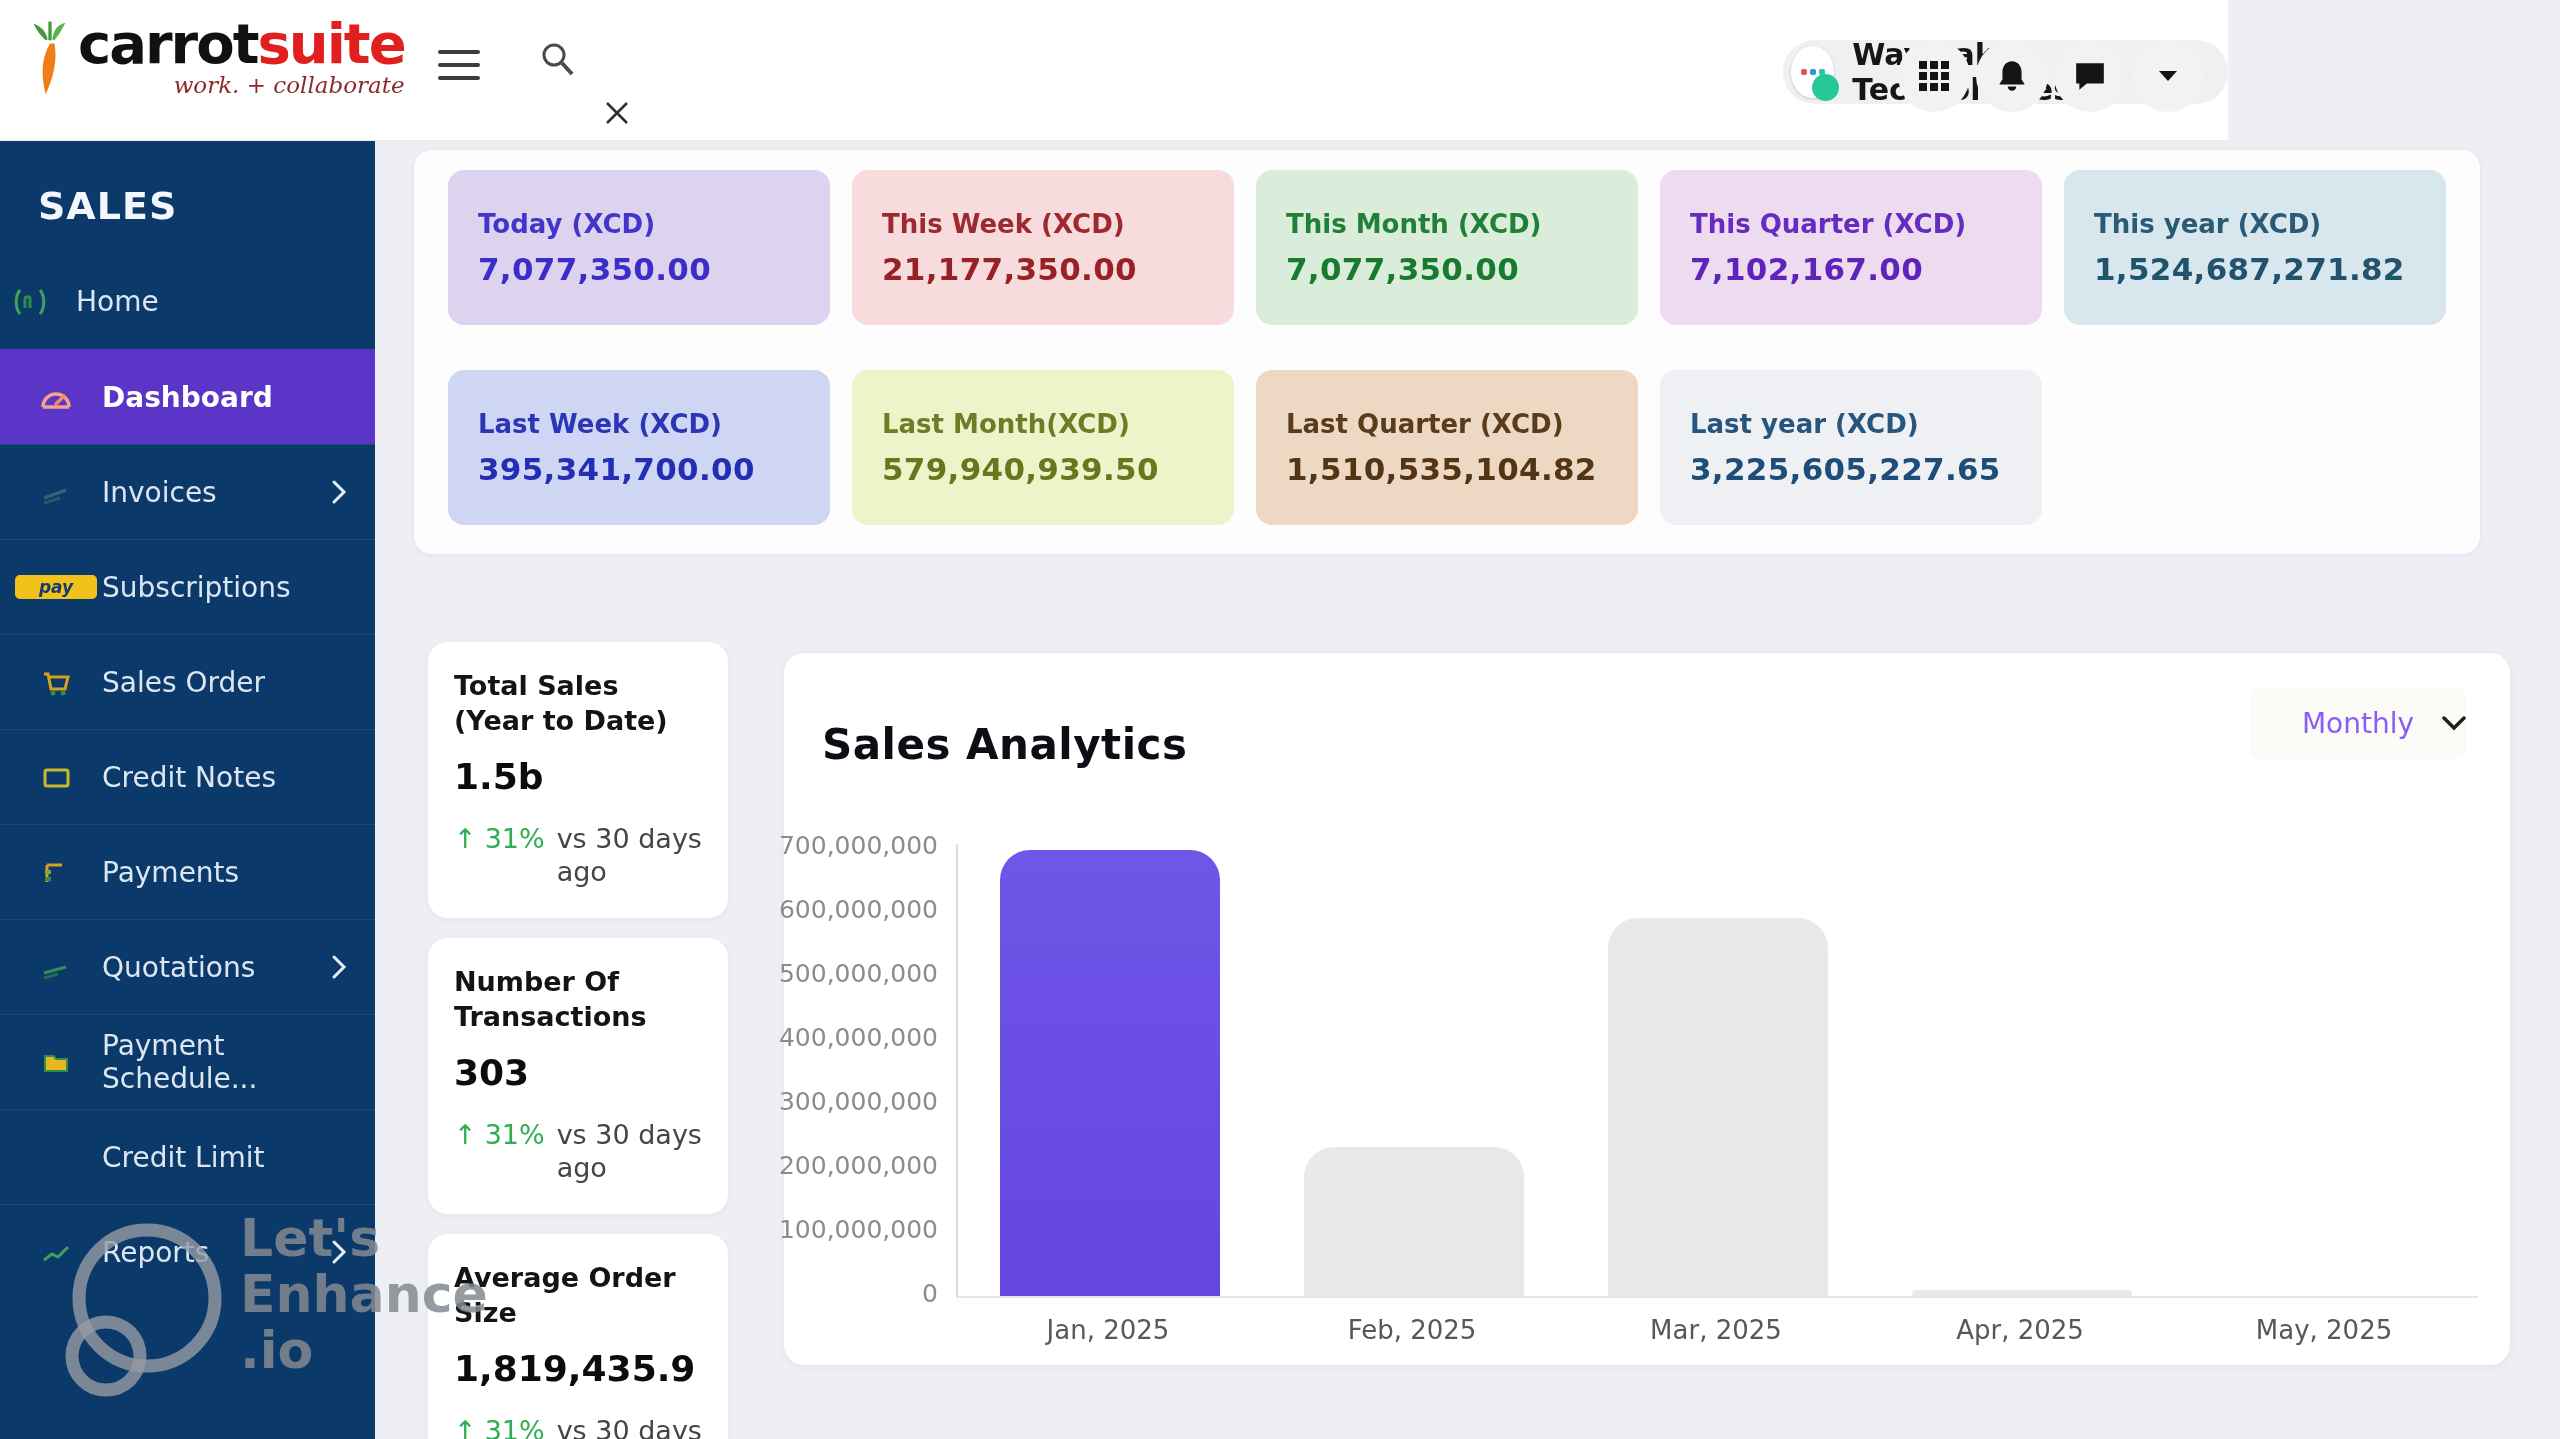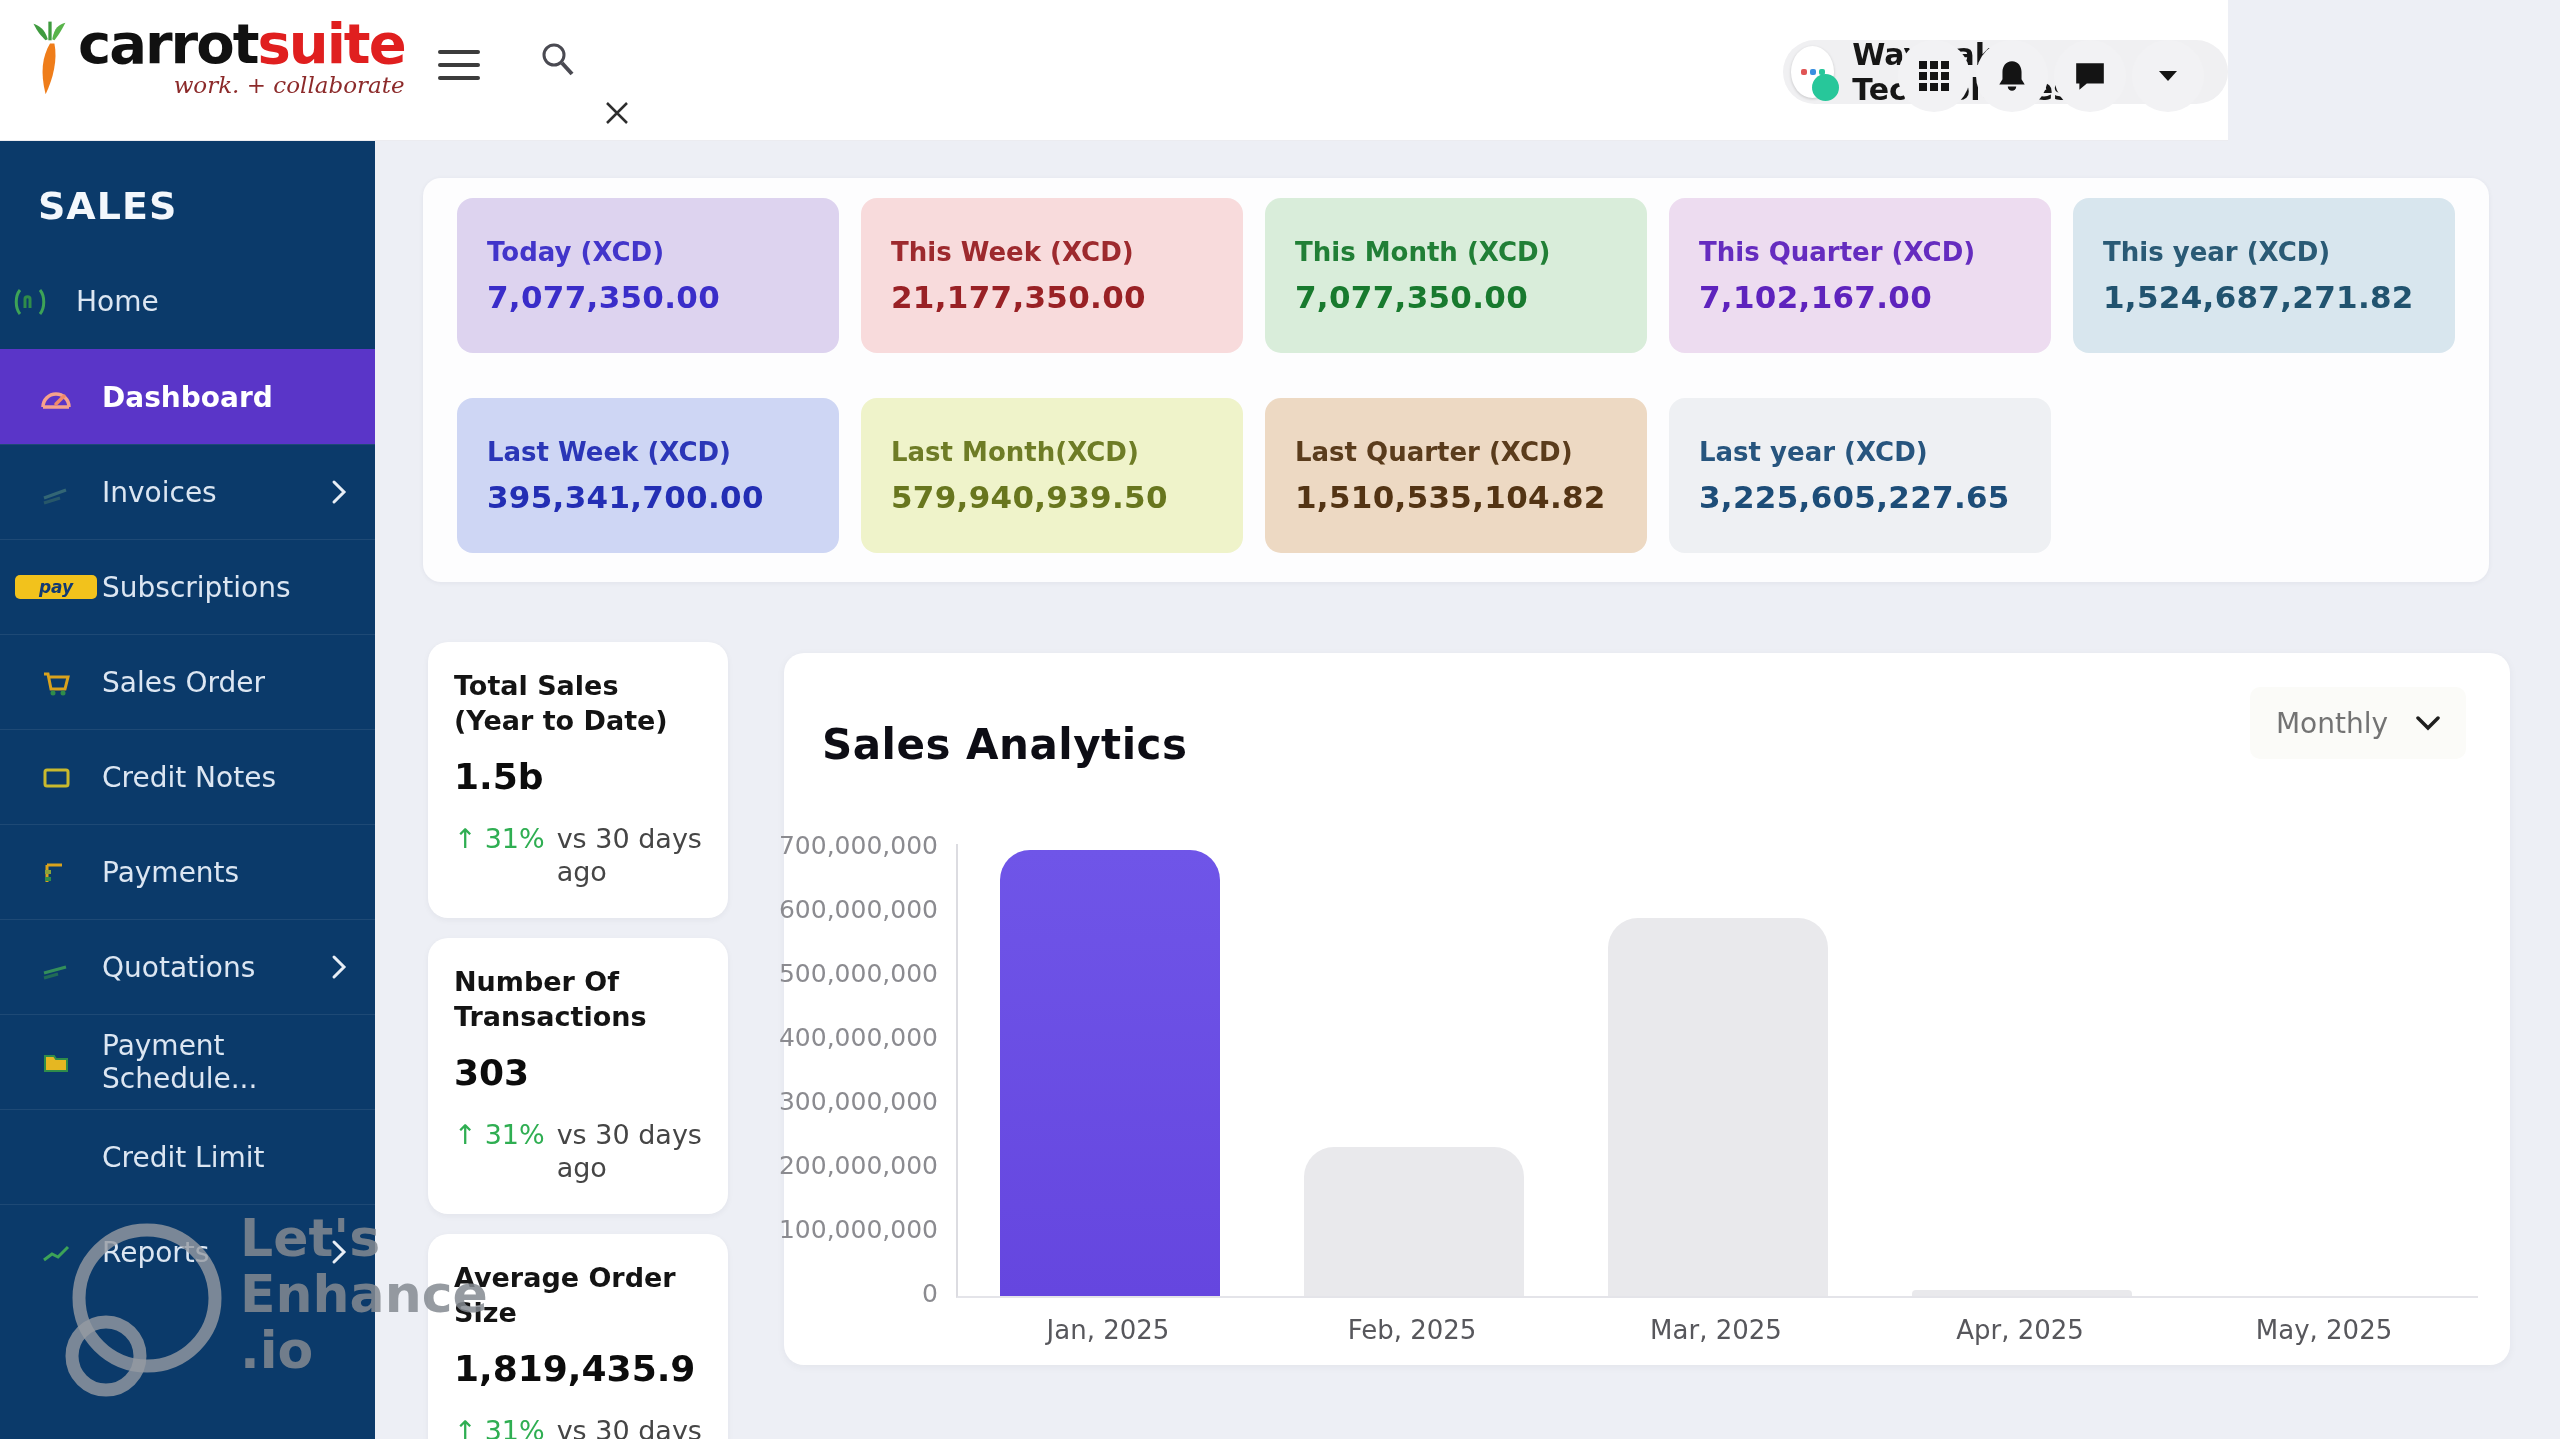--- a/index.html
+++ b/index.html
@@ -42,25 +42,25 @@
             color:#dce6f2;font-size:28px;font-weight:400;border-top:1px solid rgba(255,255,255,.08);
             position:relative;cursor:pointer;box-sizing:border-box;}
   .nav-item:first-child{border-top:none;padding-left:8px;}
   .nav-item.active{background:#5a35c8;color:#ffffff;font-weight:700;border-top-color:transparent;}
   .nav-icon{width:44px;min-width:44px;display:flex;justify-content:center;align-items:center;}
   .nav-chevron{margin-left:auto;display:flex;align-items:center;}
   .pay-badge{background:#f2c21c;color:#123a73;font-size:17px;font-weight:700;font-style:italic;
              padding:2px 24px;border-radius:5px;line-height:1.2;}
 
   
-  .cards-panel{position:absolute;left:423px;top:150px;width:2066px;height:404px;background:#fdfdfe;
+  .cards-panel{position:absolute;left:414px;top:150px;width:2066px;height:404px;background:#fdfdfe;
                border-radius:18px;box-shadow:0 1px 5px rgba(30,30,60,.06);
                padding:20px 34px 0;box-sizing:border-box;display:grid;
                grid-template-columns:repeat(5,1fr);grid-template-rows:155px 155px;
-               column-gap:22px;row-gap:45px;z-index:2;margin-top:28px;}
+               column-gap:22px;row-gap:45px;z-index:2;}
   .stat-card{border-radius:16px;padding:24px 30px;box-sizing:border-box;display:flex;
              flex-direction:column;justify-content:center;gap:12px;}
   .stat-label{font-size:26px;font-weight:600;opacity:.95;}
   .stat-value{font-size:31px;font-weight:700;letter-spacing:.3px;}
 
   
   .kpi-col{position:absolute;left:428px;top:642px;width:300px;display:flex;flex-direction:column;gap:20px;z-index:2;}
   .kpi-card{background:#ffffff;border-radius:20px;padding:26px 26px 30px;
             box-shadow:0 2px 6px rgba(30,30,60,.05);box-sizing:border-box;}
   .kpi-title{font-size:27px;font-weight:700;color:#141414;line-height:1.3;}
@@ -68,22 +68,22 @@
   .kpi-delta{display:flex;align-items:flex-start;margin-top:26px;font-size:27px;}
   .kpi-arrow,.kpi-pct{color:#2fae52;}
   .kpi-arrow{margin-right:8px;}
   .kpi-note{color:#454545;line-height:1.2;margin-left:12px;max-width:152px;}
 
   
   .chart-card{position:absolute;left:784px;top:653px;width:1726px;height:712px;background:#ffffff;
               border-radius:20px;box-shadow:0 2px 8px rgba(30,30,60,.05);z-index:2;}
   .chart-title{position:absolute;left:38px;top:28px;font-size:42px;font-weight:700;color:#0d0d15;letter-spacing:.5px;margin-top:39px;}
   .range-select{position:absolute;top:34px;right:44px;width:216px;height:72px;background:#fbfbf8;
-                border-radius:10px;display:flex;align-items:center;justify-content:center;gap:28px;
-                font-size:28px;color:#737373;cursor:pointer;}
+                border-radius:10px;display:flex;align-items:center;justify-content:flex-end;gap:28px;
+                font-size:28px;color:#8b5cf6;cursor:pointer;}
   .y-ticks{position:absolute;left:20px;top:178px;width:134px;height:477px;display:flex;
            flex-direction:column;justify-content:space-between;align-items:flex-end;
            font-size:25px;color:#8b8b90;}
   .plot{position:absolute;left:172px;top:191px;width:1520px;height:452px;
         border-left:2px solid #dcdce1;border-bottom:2px solid #e4e4e9;
         display:flex;align-items:flex-end;box-sizing:content-box;}
   .bar-slot{flex:1;display:flex;justify-content:center;align-items:flex-end;height:100%;}
   .bar{width:220px;border-radius:30px 30px 0 0;}
   .x-labels{position:absolute;left:172px;top:662px;width:1520px;display:flex;}
   .xlabel{flex:1;text-align:center;font-size:26px;color:#57575c;}

